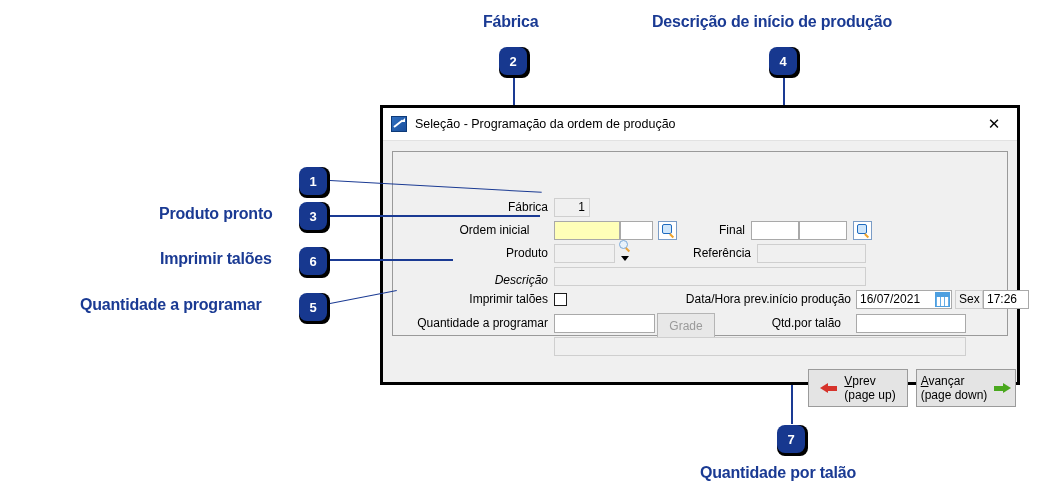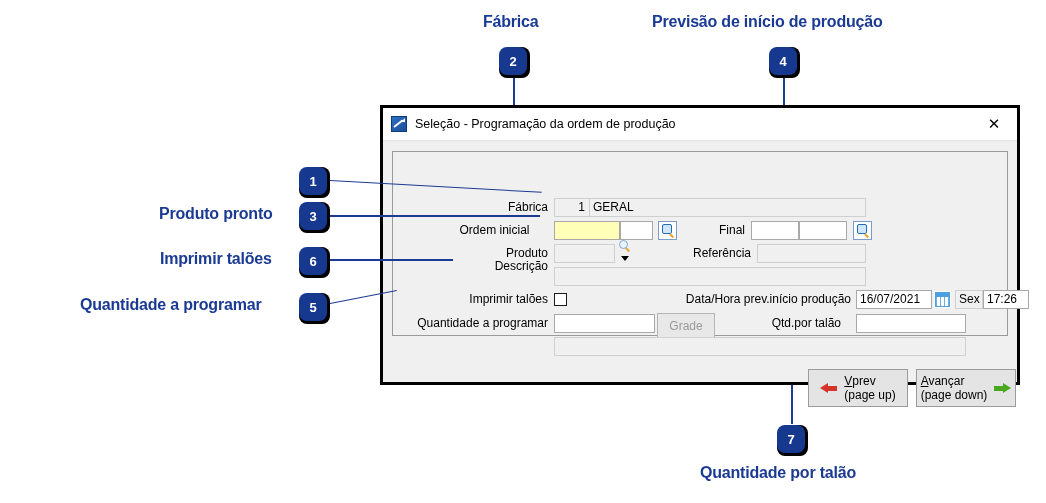--- a/index.html
+++ b/index.html
@@ -343,21 +343,20 @@
       <span class="close-btn">✕</span>
     </div>
     <div class="titlebar-sep"></div>
 
     <div class="dialog-body">
 
       <div class="groupbox">
 
         <div class="lbl" style="left:60px; top:46px; width:95px;">Fábrica</div>
         <div class="fld ro num" style="left:161px; top:46px; width:36px;">1</div>
-        <div class="fld ro" style="left:196px; top:46px; width:277px;">GERAL</div>
 
         <div class="lbl" style="left:48px; top:69px; width:107px;text-align:center;">Ordem inicial</div>
         <div class="fld yellow" style="left:161px; top:69px; width:66px;"></div>
         <div class="fld plain" style="left:227px; top:69px; width:33px;"></div>
         <div class="lookup-btn" style="left:265px; top:69px;">
           <span class="glass"></span>
           <span class="handle"></span>
         </div>
         <div class="lbl" style="left:300px; top:69px; width:52px;">Final</div>
         <div class="fld plain" style="left:358px; top:69px; width:48px;"></div>
@@ -370,27 +369,27 @@
         <div class="lbl" style="left:70px; top:92px; width:85px;">Produto</div>
         <div class="fld ro" style="left:161px; top:92px; width:61px;"></div>
         <div class="mag-plain" style="left:226px; top:88px;">
           <span class="glass"></span>
           <span class="handle"></span>
         </div>
         <div class="chevron-dn" style="left:228px; top:104px;"></div>
         <div class="lbl" style="left:255px; top:92px; width:103px;">Referência</div>
         <div class="fld ro" style="left:364px; top:92px; width:109px;"></div>
 
-        <div class="lbl" style="left:60px; top:105px; width:95px;">Descrição</div>
+        <div class="lbl" style="left:60px; top:119px; width:95px;font-style:italic;">Descrição</div>
         <div class="fld ro" style="left:161px; top:115px; width:312px;"></div>
 
         <div class="lbl" style="left:40px; top:138px; width:115px;">Imprimir talões</div>
         <div class="checkbox" style="left:161px; top:141px;"></div>
         <div class="lbl" style="left:200px; top:138px; width:258px; text-align:right;">Data/Hora prev.início produção</div>
-        <div class="fld plain" style="left:463px; top:138px; width:76px;">16/07/2021</div>
+        <div class="fld plain" style="left:463px; top:138px; width:96px;">16/07/2021</div>
         <div class="cal-btn" style="left:541px; top:139px;">
           <span class="cal-top"></span>
           <span class="cal-grid"></span>
         </div>
         <div class="fld ro" style="left:562px; top:138px; width:28px;">Sex</div>
         <div class="fld plain" style="left:590px; top:138px; width:46px;">17:26</div>
 
         <div class="lbl" style="left:0px; top:162px; width:155px;">Quantidade a programar</div>
         <div class="fld plain" style="left:161px; top:162px; width:101px;"></div>
         <div class="btn-grade" style="left:264px; top:161px; width:58px;">
@@ -432,18 +431,18 @@
   <div class="badge" style="left:299px; top:167px;">1</div>
   <div class="badge" style="left:499px; top:47px;">2</div>
   <div class="badge" style="left:299px; top:202px;">3</div>
   <div class="badge" style="left:769px; top:47px;">4</div>
   <div class="badge" style="left:299px; top:293px;">5</div>
   <div class="badge" style="left:299px; top:247px;">6</div>
   <div class="badge" style="left:777px; top:425px;">7</div>
 
   <div class="callout-label" style="left:483px; top:13px;">Fábrica</div>
   <div class="callout-label" style="left:159px; top:205px;">Produto pronto</div>
-  <div class="callout-label" style="left:652px; top:13px;">Previsão de início de produção</div>
+  <div class="callout-label" style="left:652px; top:13px;">Descrição de início de produção</div>
   <div class="callout-label" style="left:80px; top:296px;">Quantidade a programar</div>
   <div class="callout-label" style="left:160px; top:250px;">Imprimir talões</div>
   <div class="callout-label" style="left:700px; top:464px;">Quantidade por talão</div>
 
 </div>
 
 </body></html>

